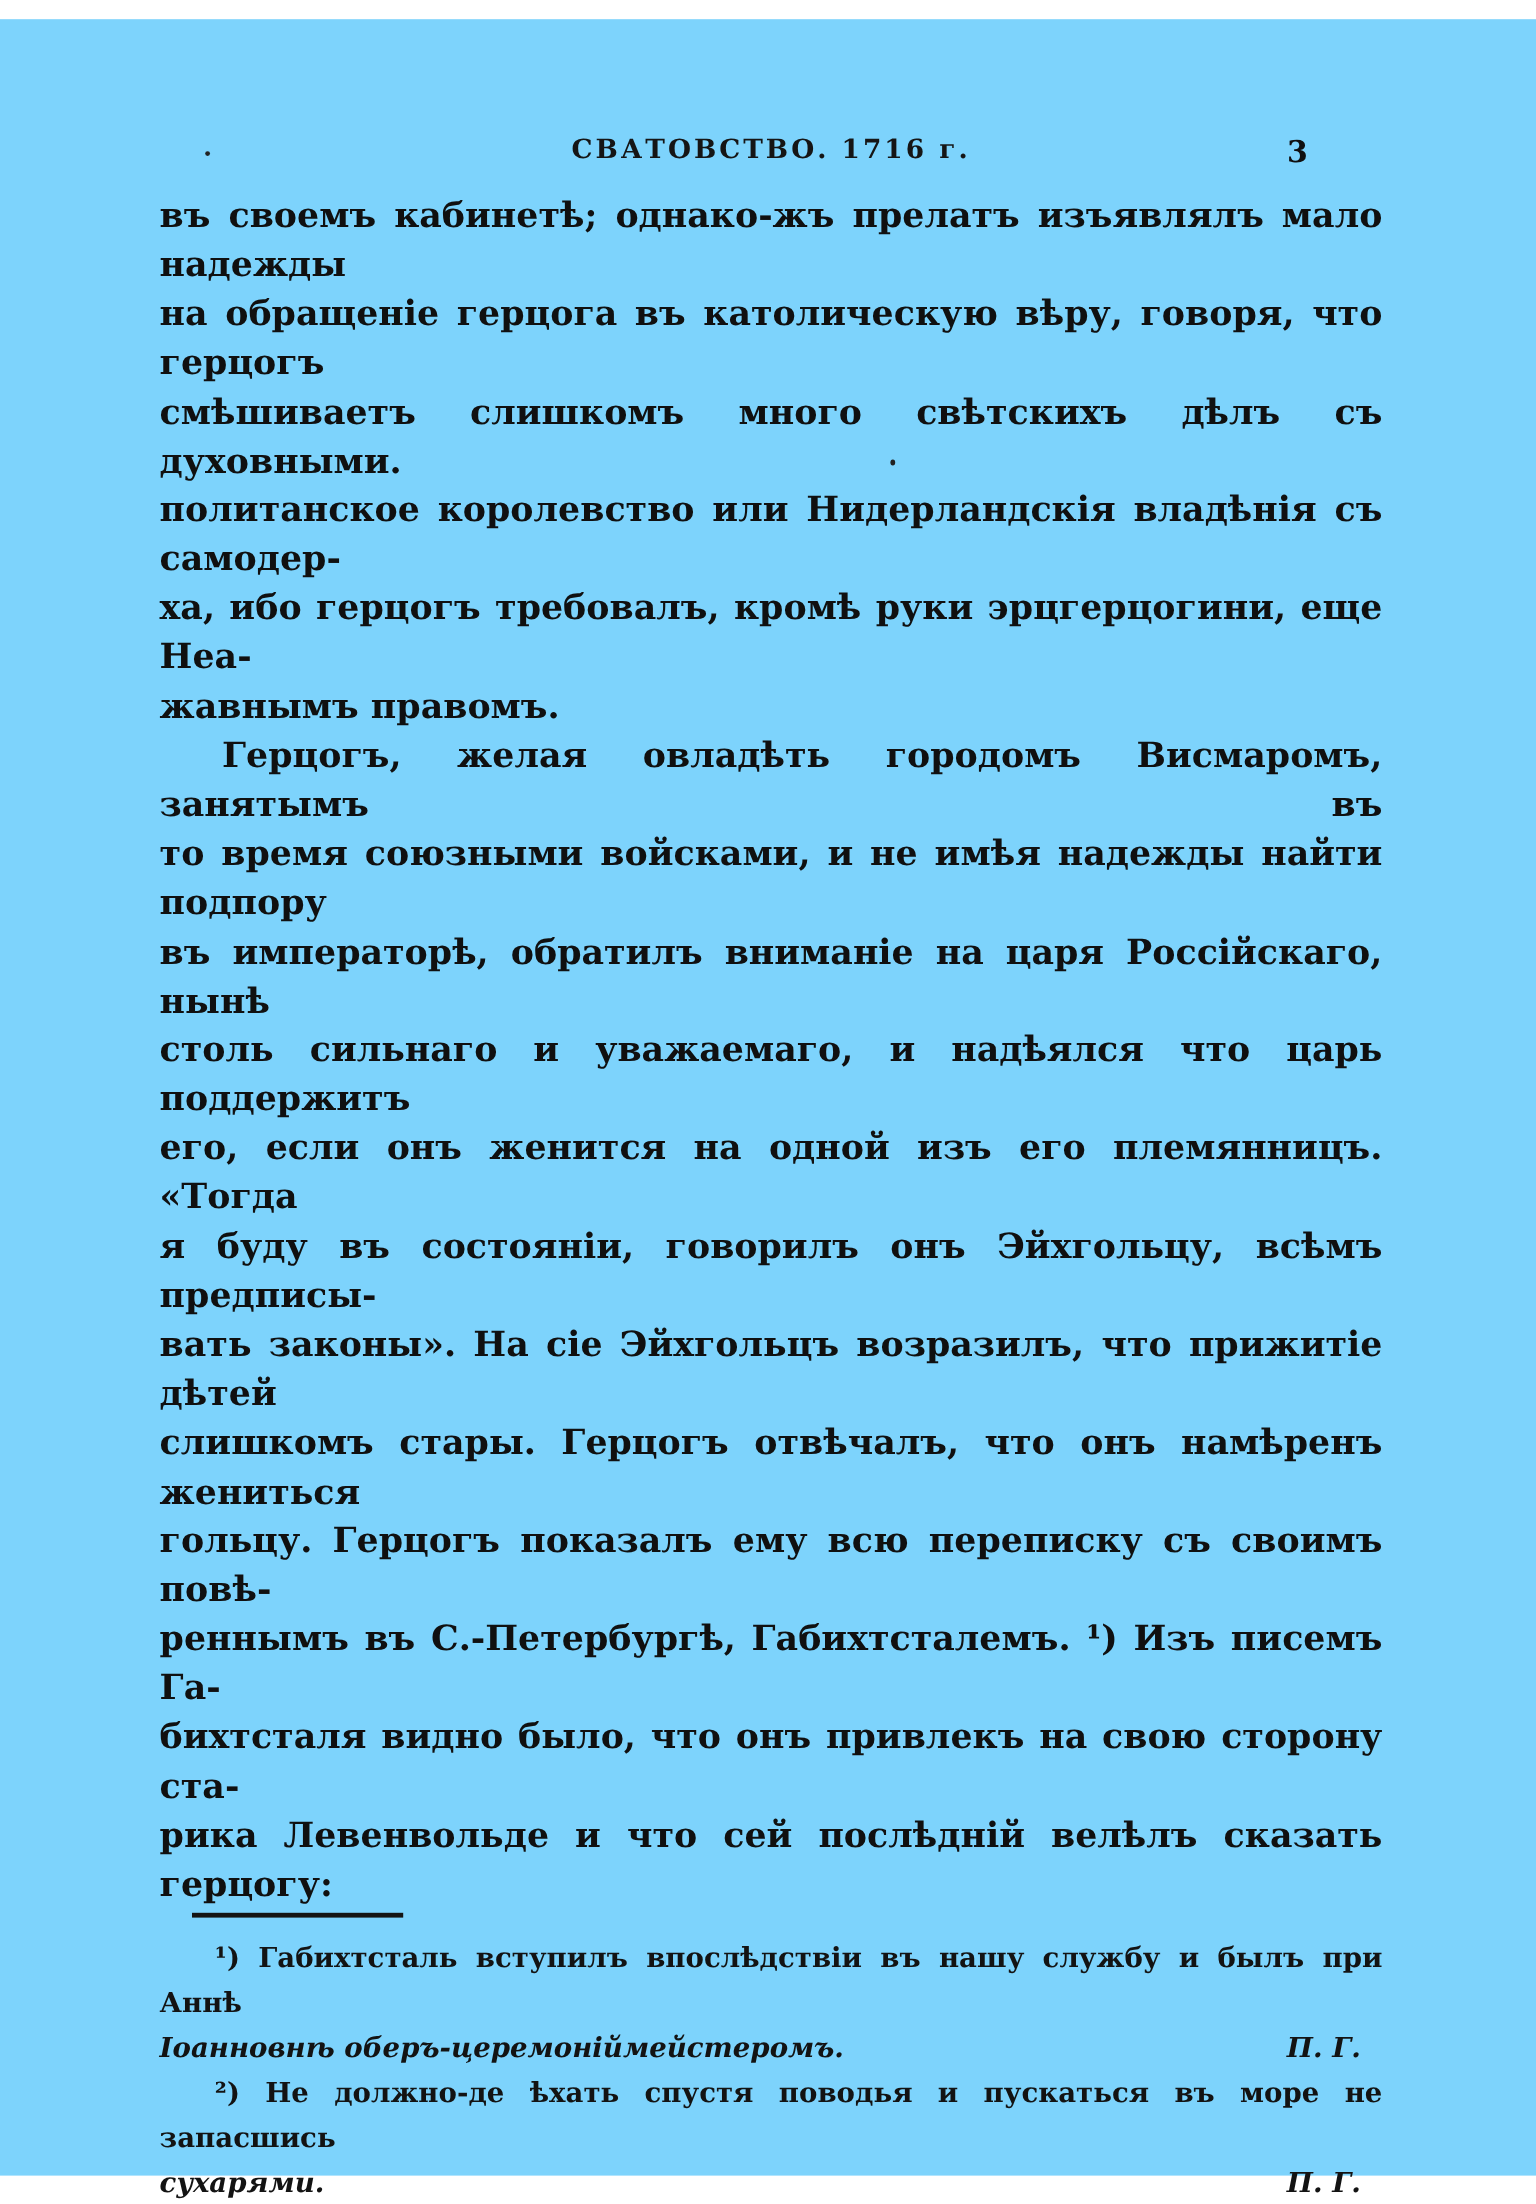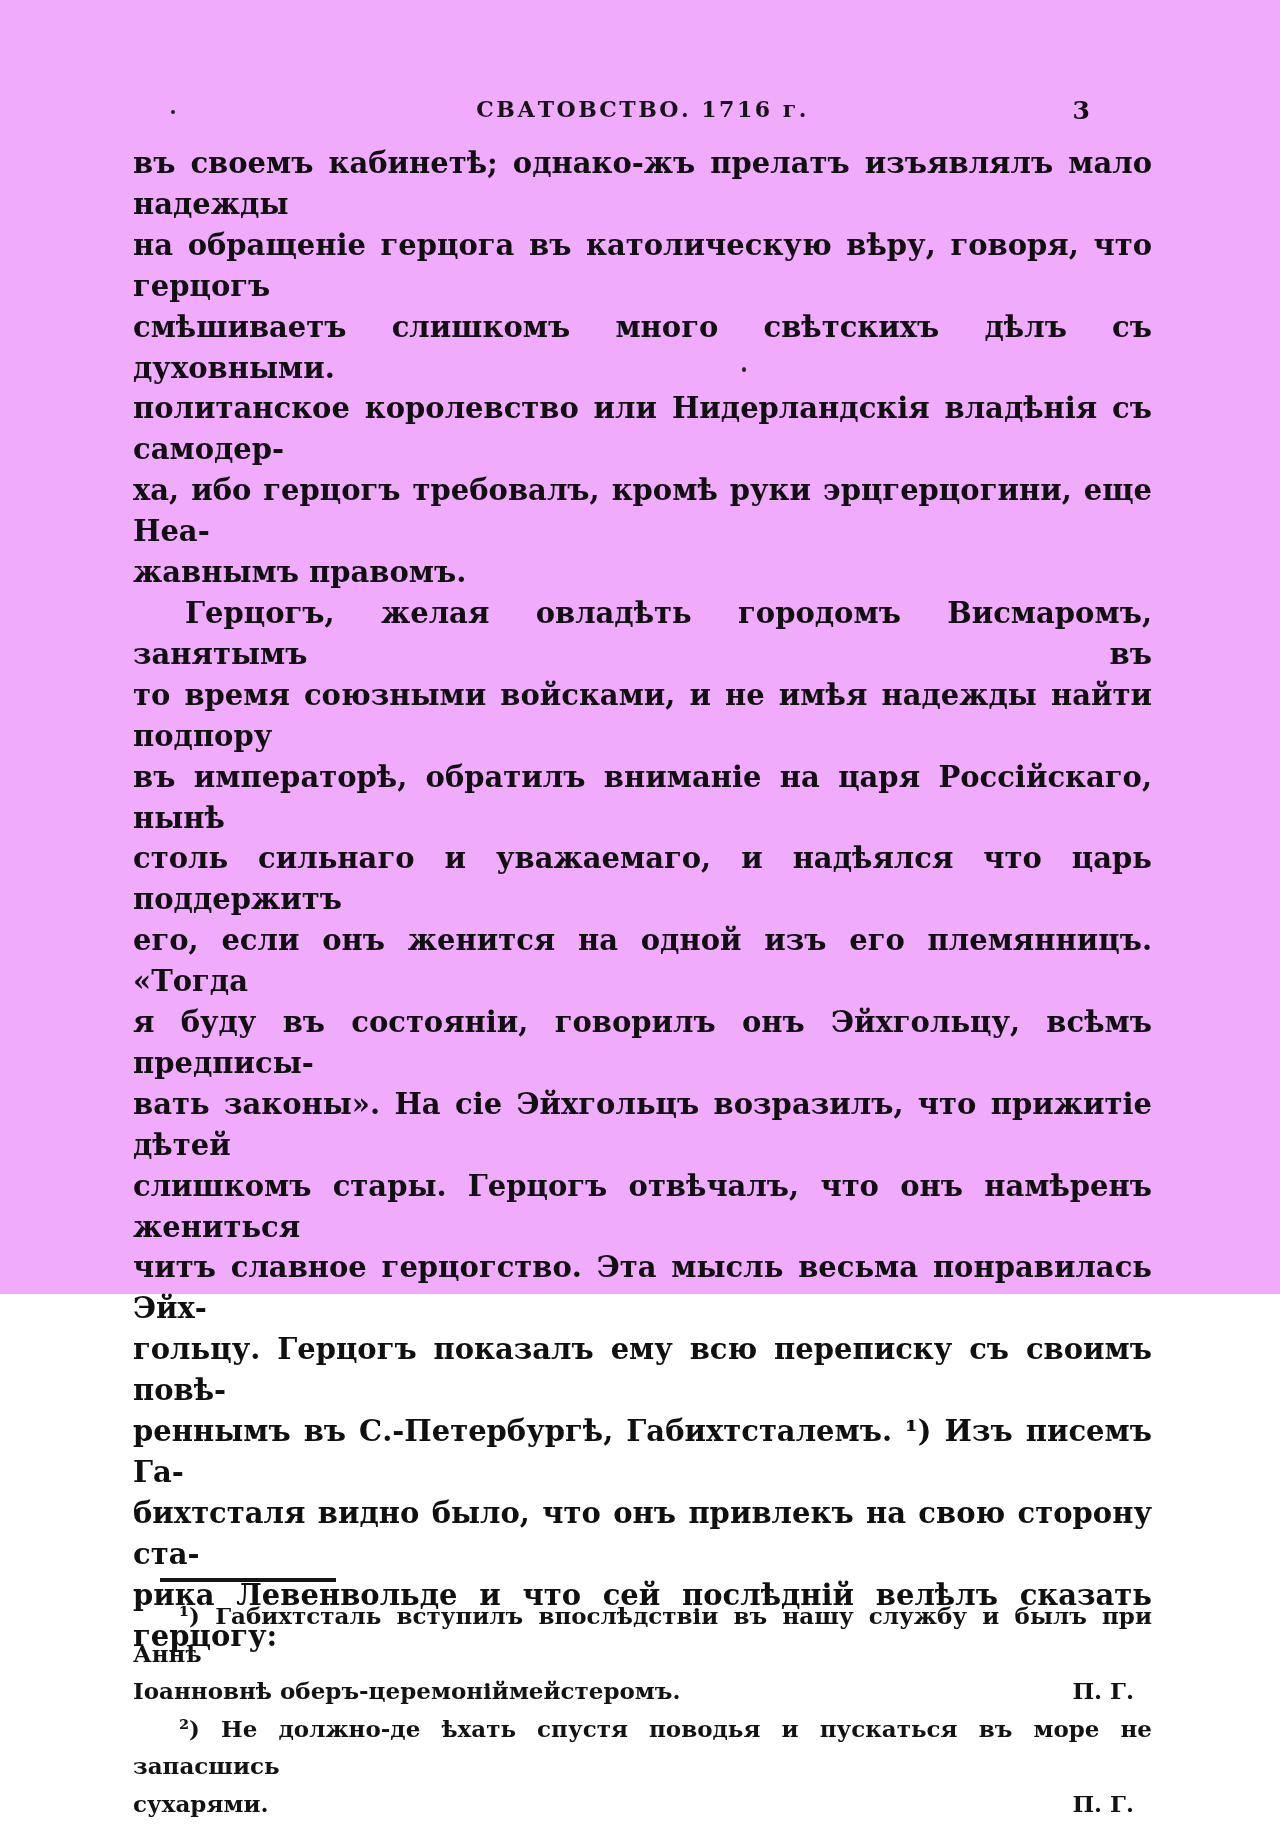--- a/index.html
+++ b/index.html
@@ -5,22 +5,23 @@
   html, body { margin: 0; padding: 0; }
   body {
     width: 1280px; height: 1837px;
     background: #ffffff;
     font-family: "DejaVu Serif", serif;
     color: #0e0e0e;
     overflow: hidden;
   }
   .sheet {
     position: relative;
-    width: 1280px; height: 1294px;
-    background: #f0abfc;
+    width: 1280px; height: 1797px;
+    background: #7dd3fc;
+    margin-top: 16px;
   }
   
   .running-head {
     position: absolute;
     top: 96px; left: 133px; width: 1019px;
     height: 34px;
   }
   .running-title {
     position: absolute;
     left: 0; right: 0; top: 0;
@@ -73,20 +74,21 @@
     text-align: justify;
     text-align-last: justify;
     min-height: 37.5px;
   }
   .fn-line.indent { text-indent: 46px; }
   .fn-line.sig-row {
     display: flex;
     justify-content: space-between;
     text-align: left;
     text-align-last: left;
+    font-style: italic;
   }
   .fn-sig { padding-right: 18px; }
   
   .speck {
     position: absolute;
     background: #222;
     border-radius: 50%;
   }
   .speck-1 { top: 110px; left: 171px; width: 4px; height: 4px; }
   .speck-2 { top: 367px; left: 742px; width: 4px; height: 5px; }
@@ -112,21 +114,20 @@
       <div class="line">ха, ибо герцогъ требовалъ, кромѣ руки эрцгерцогини, еще Неа-</div>
       <div class="line p-end">жавнымъ правомъ.</div>
       <div class="line indent">Герцогъ, желая овладѣть городомъ Висмаромъ, занятымъ въ</div>
       <div class="line">то время союзными войсками, и не имѣя надежды найти подпору</div>
       <div class="line">въ императорѣ, обратилъ вниманіе на царя Россійскаго, нынѣ</div>
       <div class="line">столь сильнаго и уважаемаго, и надѣялся что царь поддержитъ</div>
       <div class="line">его, если онъ женится на одной изъ его племянницъ. «Тогда</div>
       <div class="line">я буду въ состояніи, говорилъ онъ Эйхгольцу, всѣмъ предписы-</div>
       <div class="line">вать законы». На сіе Эйхгольцъ возразилъ, что прижитіе дѣтей</div>
       <div class="line">слишкомъ стары. Герцогъ отвѣчалъ, что онъ намѣренъ жениться</div>
-      <div class="line">читъ славное герцогство. Эта мысль весьма понравилась Эйх-</div>
       <div class="line">гольцу. Герцогъ показалъ ему всю переписку съ своимъ повѣ-</div>
       <div class="line">реннымъ въ С.-Петербургѣ, Габихтсталемъ. ¹) Изъ писемъ Га-</div>
       <div class="line">бихтсталя видно было, что онъ привлекъ на свою сторону ста-</div>
       <div class="line">рика Левенвольде и что сей послѣдній велѣлъ сказать герцогу:</div>
   </div>
 
   <div class="footnote-rule"></div>
 
   <div class="footnotes">
     <div class="fn-line indent">¹) Габихтсталь вступилъ впослѣдствіи въ нашу службу и былъ при Аннѣ</div>

